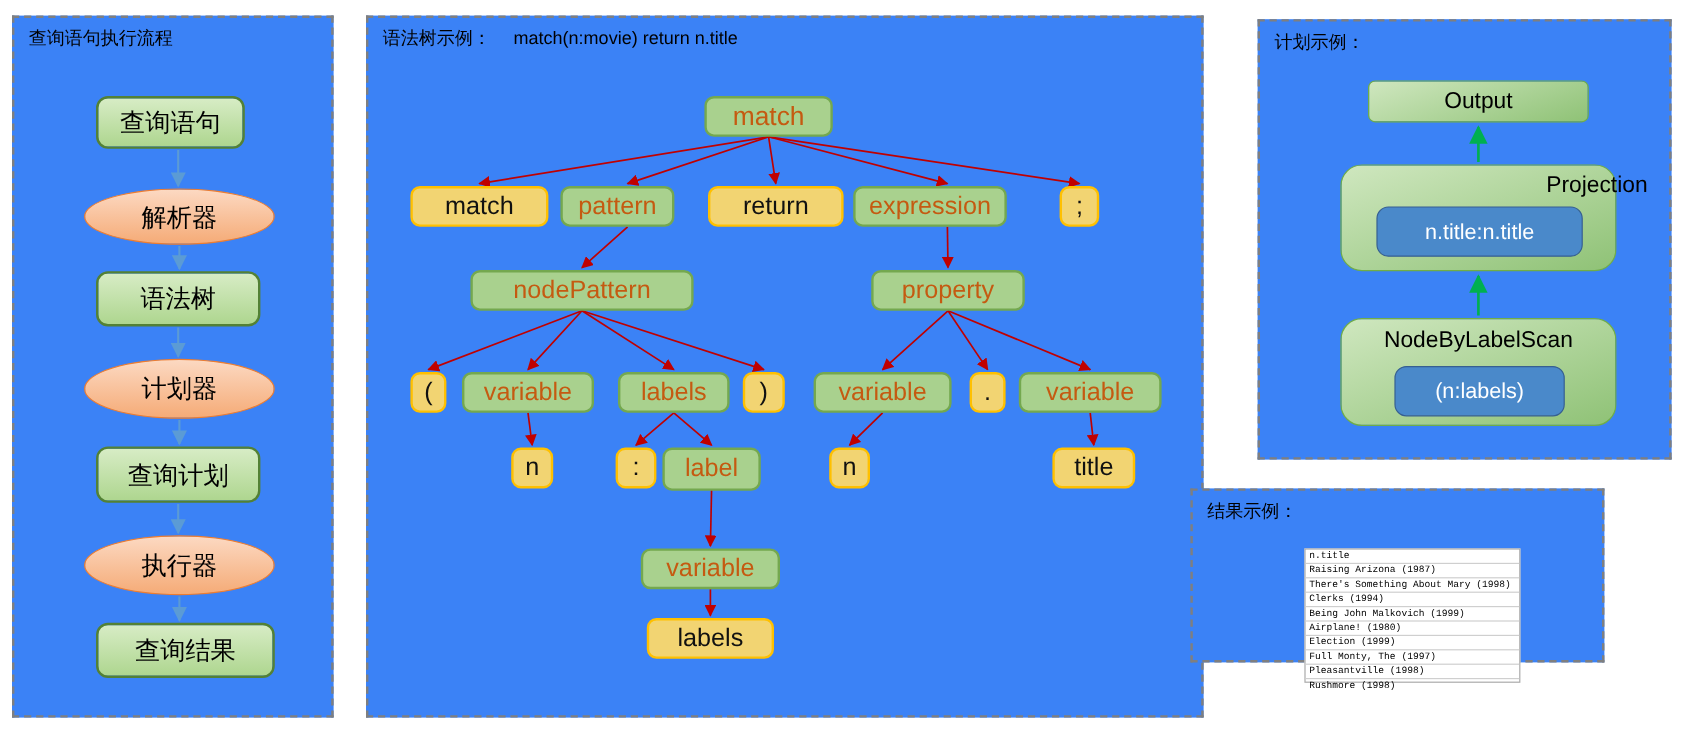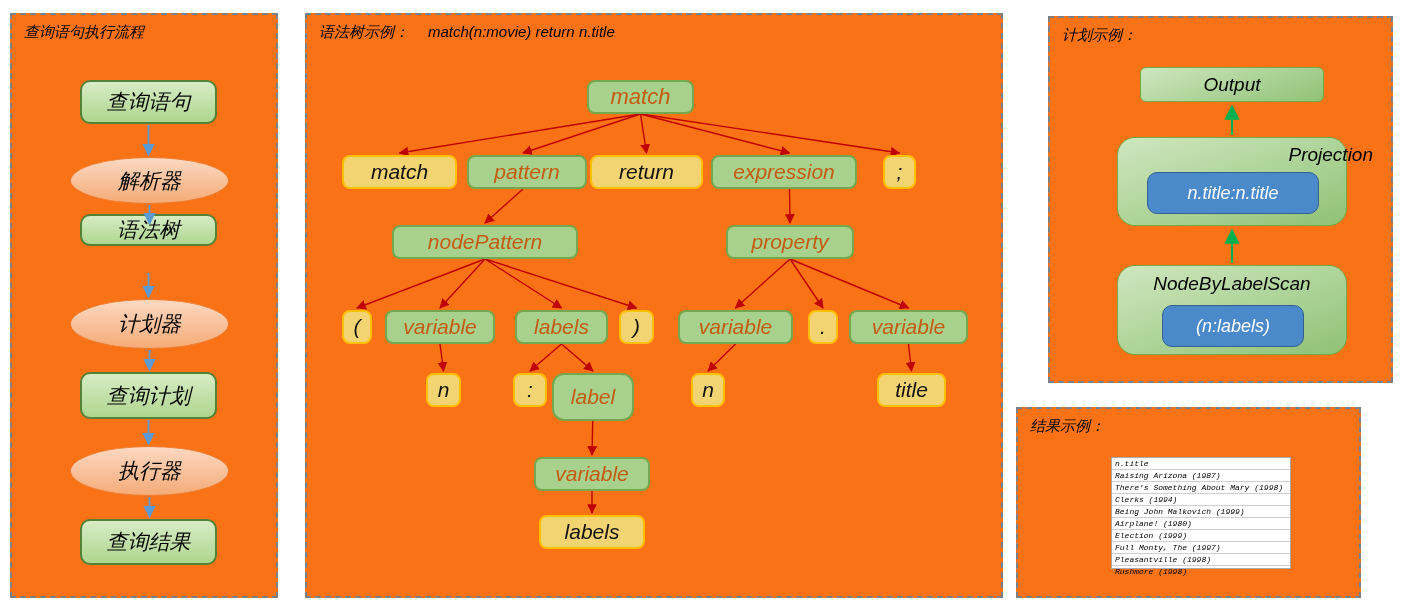--- a/index.html
+++ b/index.html
@@ -1,18 +1,18 @@
 <!DOCTYPE html>
 <html><head>
 <meta charset="utf-8">
 <style>
   html,body{margin:0;padding:0;background:#ffffff;}
   #stage{position:relative;width:1414px;height:613px;background:#ffffff;overflow:hidden;
          font-family:"DejaVu Sans",sans-serif;}
-  .panel{position:absolute;background:#f97316;border:2px dashed #7f7f7f;box-sizing:border-box;font-style:italic;}
+  .panel{position:absolute;background:#3b82f6;border:2px dashed #7f7f7f;box-sizing:border-box;}
   .panel-title{position:absolute;left:12px;top:8px;font-family:"DejaVu Serif",serif;
                font-size:15px;color:#000;white-space:nowrap;}
   .overlay{position:absolute;left:0;top:0;pointer-events:none;}
 
   
   .flow-box{position:absolute;display:flex;align-items:center;justify-content:center;
             background:linear-gradient(180deg,#d7ecc5,#aed68f);border:2.5px solid #538135;
             border-radius:10px;font-family:"DejaVu Serif",serif;font-size:21px;color:#000;
             box-sizing:border-box;}
   .flow-ellipse{position:absolute;display:flex;align-items:center;justify-content:center;
@@ -48,27 +48,27 @@
   .title-latin{font-family:"Liberation Sans",sans-serif;margin-left:19px;}
 </style>
 </head>
 <body>
 
 <div id="stage">
 
   <div class="panel" id="flow-panel" style="left:10px;top:13px;width:268px;height:585px;">
     <div class="panel-title">查询语句执行流程</div>
     <div id="flow-nodes" style="position:absolute;inset:0;">
-        <div class="flow-box" style="left: 68px; top: 65px; width: 137px; height: 44px;">查询语句</div>
+        <div class="flow-box" style="left: 68px; top: 65px; width: 124px; height: 44px;">查询语句</div>
         <div class="flow-ellipse" style="left: 58px; top: 142px; width: 159px; height: 47px;">解析器</div>
-        <div class="flow-box" style="left: 68px; top: 199px; width: 137px; height: 32px;">语法树</div>
+        <div class="flow-box" style="left: 68px; top: 211px; width: 137px; height: 46px;">语法树</div>
         <div class="flow-ellipse" style="left: 58px; top: 284px; width: 159px; height: 50px;">计划器</div>
         <div class="flow-box" style="left: 68px; top: 357px; width: 137px; height: 47px;">查询计划</div>
         <div class="flow-ellipse" style="left: 58px; top: 431px; width: 159px; height: 50px;">执行器</div>
-        <div class="flow-box" style="left: 68px; top: 504px; width: 137px; height: 46px;">查询结果</div>
+        <div class="flow-box" style="left: 68px; top: 504px; width: 149px; height: 46px;">查询结果</div>
       </div>
     <svg id="flow-svg" class="overlay" width="264" height="581">
         <defs>
           <marker id="m-blue" viewBox="0 0 10 10" refX="9" refY="5" markerWidth="7" markerHeight="7" orient="auto-start-reverse">
             <path d="M0,0 L10,5 L0,10 z" fill="#5b9bd5"></path>
           </marker>
         </defs>
         <line x1="136.5" y1="110" x2="136.5" y2="140" stroke="#5b9bd5" stroke-width="1.8" marker-end="url(#m-blue)"></line>
         <line x1="137.5" y1="190" x2="137.5" y2="209" stroke="#5b9bd5" stroke-width="1.8" marker-end="url(#m-blue)"></line>
         <line x1="136.5" y1="258" x2="136.5" y2="282" stroke="#5b9bd5" stroke-width="1.8" marker-end="url(#m-blue)"></line>
@@ -106,36 +106,36 @@
         <line x1="482.5" y1="174" x2="483" y2="208" stroke="#c00000" stroke-width="1.4" marker-end="url(#m-red)"></line>
         <line x1="483" y1="244" x2="428.5" y2="293" stroke="#c00000" stroke-width="1.4" marker-end="url(#m-red)"></line>
         <line x1="483" y1="244" x2="516" y2="293" stroke="#c00000" stroke-width="1.4" marker-end="url(#m-red)"></line>
         <line x1="483" y1="244" x2="601.5" y2="293" stroke="#c00000" stroke-width="1.4" marker-end="url(#m-red)"></line>
         <line x1="428.5" y1="329" x2="401" y2="356" stroke="#c00000" stroke-width="1.4" marker-end="url(#m-red)"></line>
         <line x1="601.5" y1="329" x2="604.5" y2="356" stroke="#c00000" stroke-width="1.4" marker-end="url(#m-red)"></line>
       </svg>
     <div id="tree-nodes" style="position:absolute;inset:0;">
         <div class="tnode green root" style="left: 280px; top: 65px; width: 107px; height: 34px;">match</div>
         <div class="tnode yellow" style="left: 35px; top: 140px; width: 115px; height: 34px;">match</div>
-        <div class="tnode green" style="left: 160px; top: 140px; width: 120px; height: 34px;">pattern</div>
+        <div class="tnode green" style="left: 160px; top: 140px; width: 95px; height: 34px;">pattern</div>
         <div class="tnode yellow" style="left: 283px; top: 140px; width: 113px; height: 34px;">return</div>
-        <div class="tnode green" style="left: 404px; top: 140px; width: 146px; height: 34px;">expression</div>
+        <div class="tnode green" style="left: 404px; top: 140px; width: 128px; height: 34px;">expression</div>
         <div class="tnode yellow" style="left: 576px; top: 140px; width: 33px; height: 34px;">;</div>
         <div class="tnode green" style="left: 85px; top: 210px; width: 186px; height: 34px;">nodePattern</div>
         <div class="tnode green" style="left: 419px; top: 210px; width: 128px; height: 34px;">property</div>
         <div class="tnode yellow" style="left: 35px; top: 295px; width: 30px; height: 34px;">(</div>
         <div class="tnode green" style="left: 78px; top: 295px; width: 110px; height: 34px;">variable</div>
         <div class="tnode green" style="left: 208px; top: 295px; width: 93px; height: 34px;">labels</div>
         <div class="tnode yellow" style="left: 312px; top: 295px; width: 35px; height: 34px;">)</div>
         <div class="tnode green" style="left: 371px; top: 295px; width: 115px; height: 34px;">variable</div>
         <div class="tnode yellow" style="left: 501px; top: 295px; width: 30px; height: 34px;">.</div>
         <div class="tnode green" style="left: 542px; top: 295px; width: 119px; height: 34px;">variable</div>
         <div class="tnode yellow" style="left: 119px; top: 358px; width: 35px; height: 34px;">n</div>
         <div class="tnode yellow" style="left: 206px; top: 358px; width: 34px; height: 34px;">:</div>
-        <div class="tnode green" style="left: 245px; top: 358px; width: 82px; height: 48px; border-radius: 12px;">label</div>
+        <div class="tnode green" style="left: 245px; top: 358px; width: 82px; height: 36px;">label</div>
         <div class="tnode yellow" style="left: 384px; top: 358px; width: 34px; height: 34px;">n</div>
         <div class="tnode yellow" style="left: 570px; top: 358px; width: 69px; height: 34px;">title</div>
         <div class="tnode green" style="left: 227px; top: 442px; width: 116px; height: 34px;">variable</div>
         <div class="tnode yellow" style="left: 232px; top: 500px; width: 106px; height: 34px;">labels</div>
       </div>
   </div>
 
   <div class="panel" id="plan-panel" style="left:1048px;top:16px;width:345px;height:367px;">
     <div class="panel-title">计划示例：</div>
 
@@ -155,21 +155,21 @@
         <defs>
           <marker id="m-green" viewBox="0 0 10 10" refX="9" refY="5" markerWidth="7" markerHeight="7" orient="auto-start-reverse">
             <path d="M0,0 L10,5 L0,10 z" fill="#00b050"></path>
           </marker>
         </defs>
         <line x1="182" y1="117" x2="182" y2="88" stroke="#00b050" stroke-width="2.2" marker-end="url(#m-green)"></line>
         <line x1="182" y1="245" x2="182" y2="212" stroke="#00b050" stroke-width="2.2" marker-end="url(#m-green)"></line>
       </svg>
   </div>
 
-  <div class="panel" id="result-panel" style="left:1016px;top:407px;width:345px;height:191px;">
+  <div class="panel" id="result-panel" style="left:992px;top:407px;width:345px;height:145px;">
     <div class="panel-title">结果示例：</div>
     <div class="result-table" id="result-table" style="left:93px;top:48px;width:180px;height:112px;">
         <div class="rrow">n.title</div>
         <div class="rrow">Raising Arizona (1987)</div>
         <div class="rrow">There's Something About Mary (1998)</div>
         <div class="rrow">Clerks (1994)</div>
         <div class="rrow">Being John Malkovich (1999)</div>
         <div class="rrow">Airplane! (1980)</div>
         <div class="rrow">Election (1999)</div>
         <div class="rrow">Full Monty, The (1997)</div>

